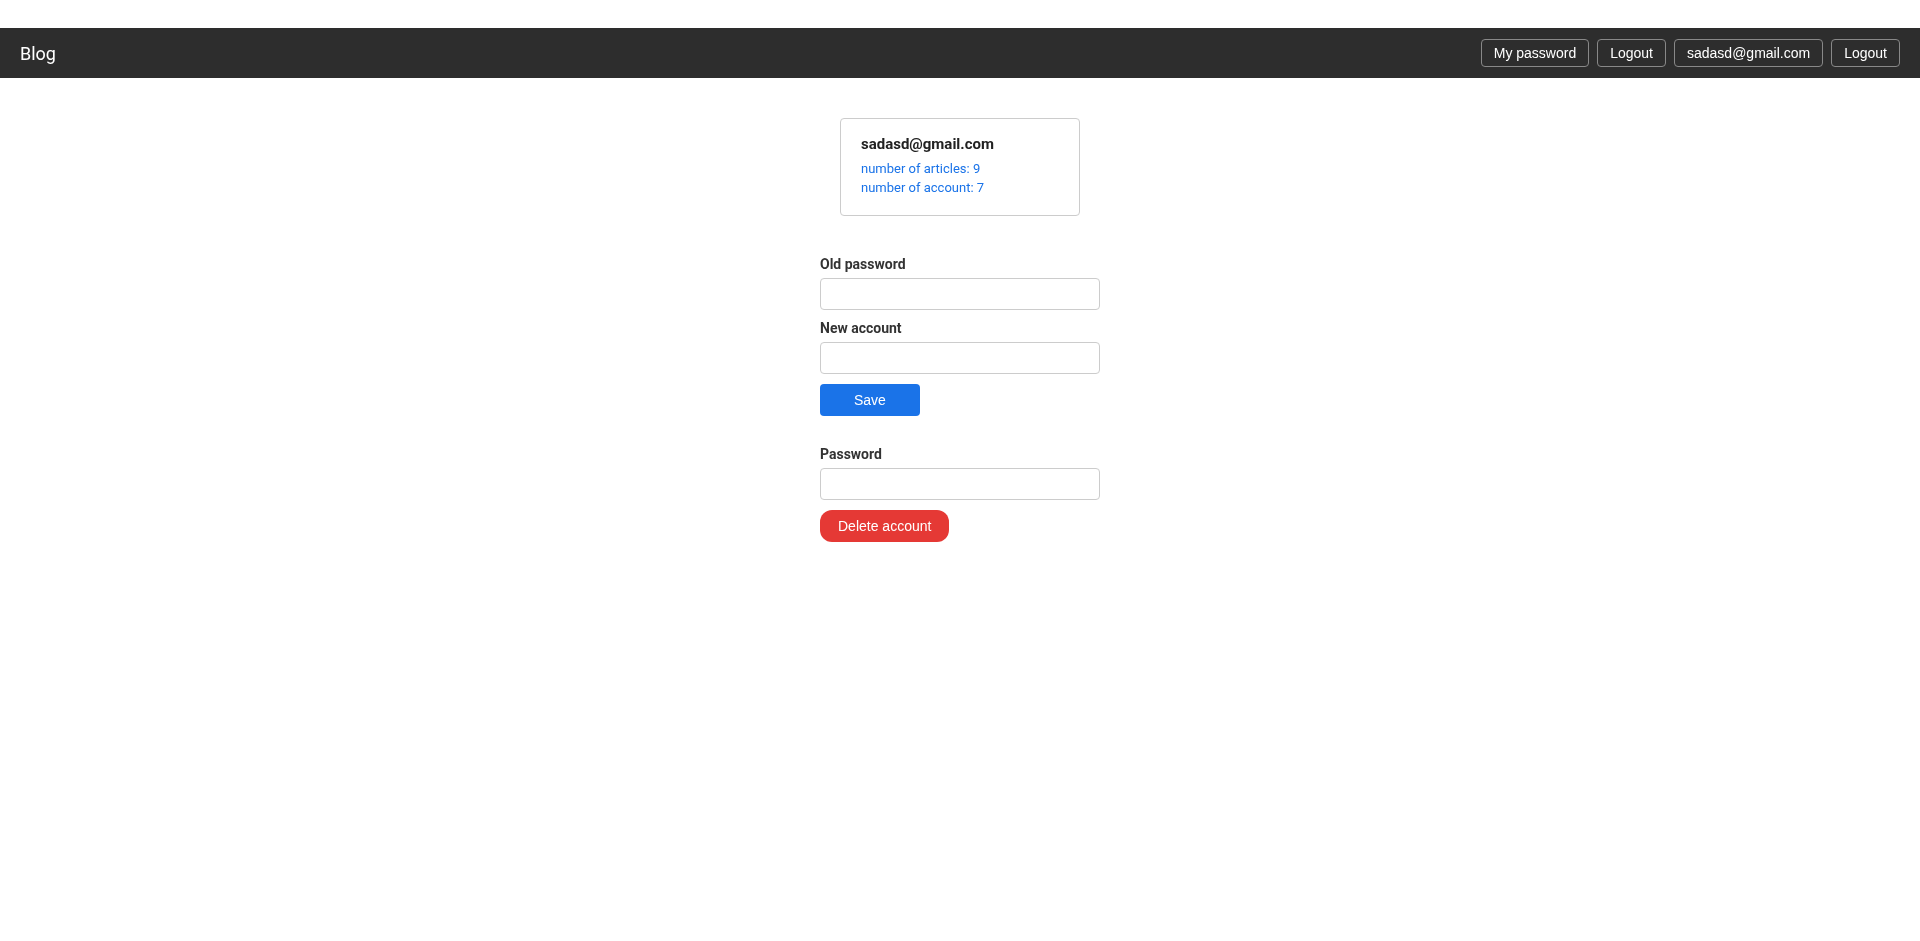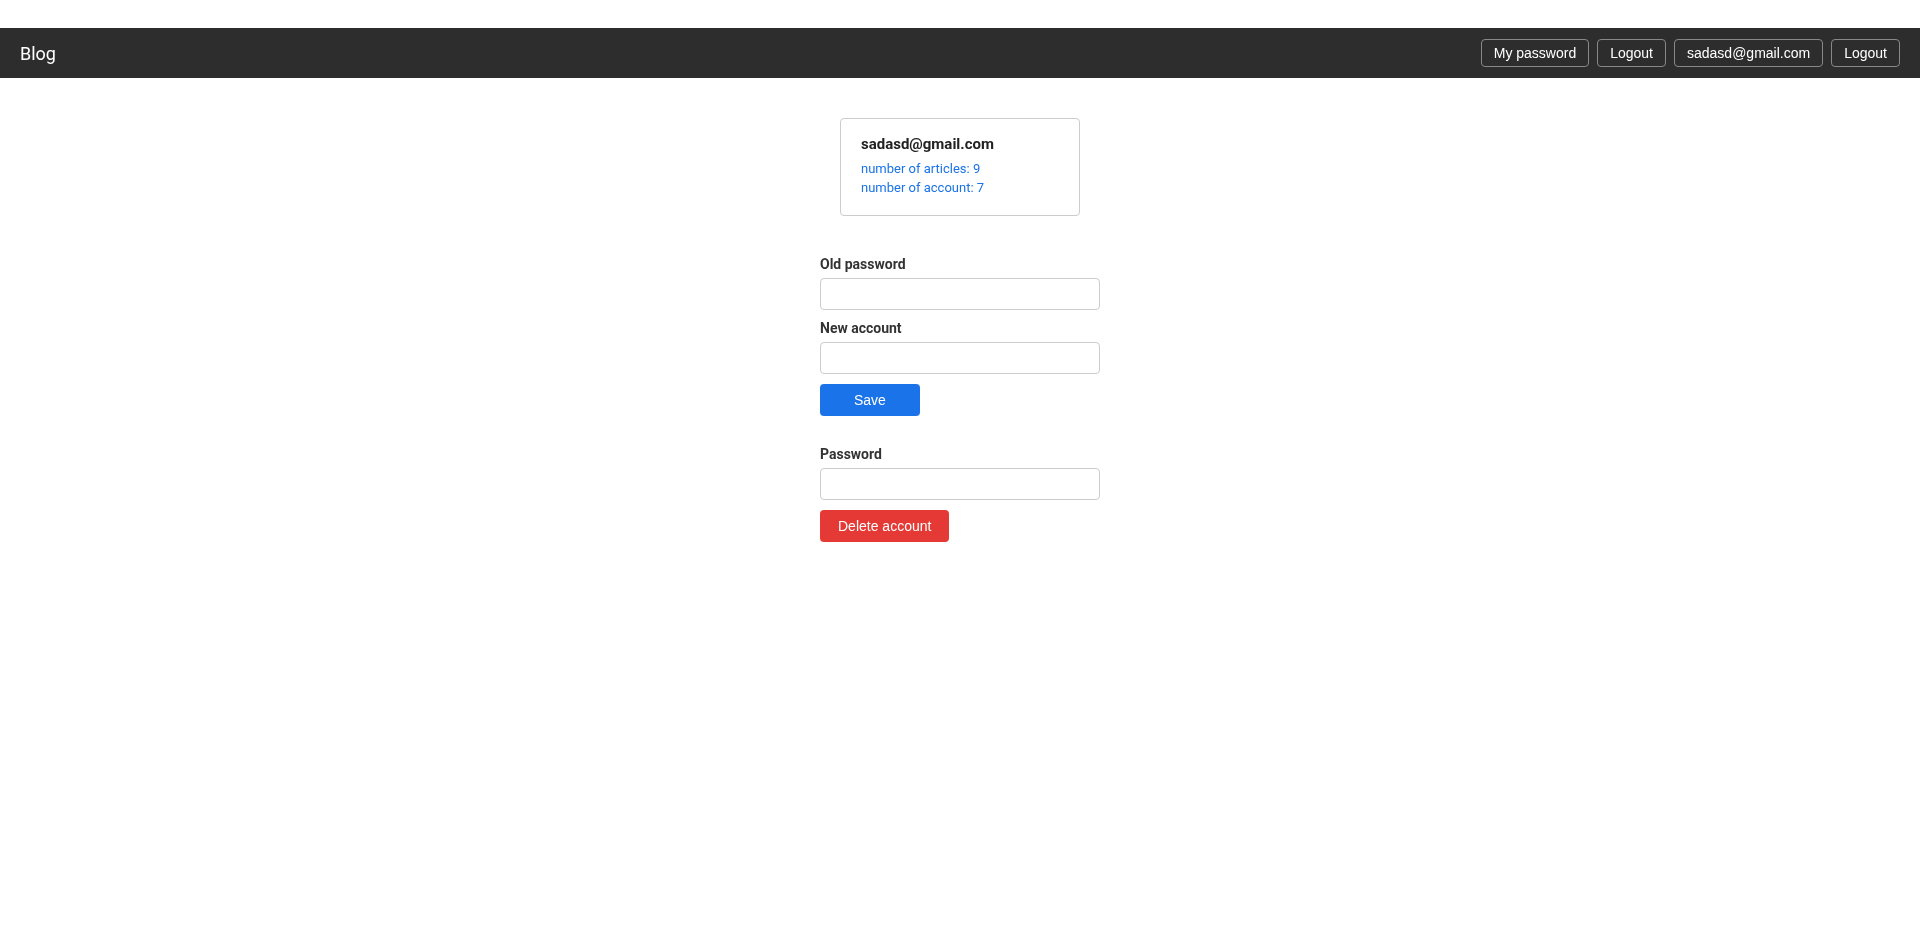--- a/index.html
+++ b/index.html
@@ -111,21 +111,21 @@
       border-radius: 4px;
       cursor: pointer;
       font-size: 14px;
     }
 
     .btn-delete {
       background-color: #e53935;
       color: #ffffff;
       border: none;
       padding: 8px 18px;
-      border-radius: 4px;
+      border-radius: 12px;
       cursor: pointer;
       font-size: 14px;
     }
 
     .delete-section {
       width: 280px;
     }
   </style>
 </head>
 <body>

